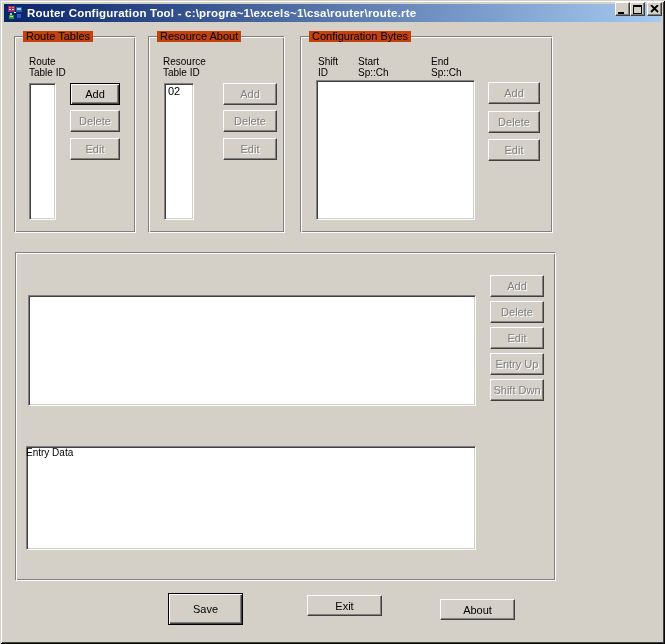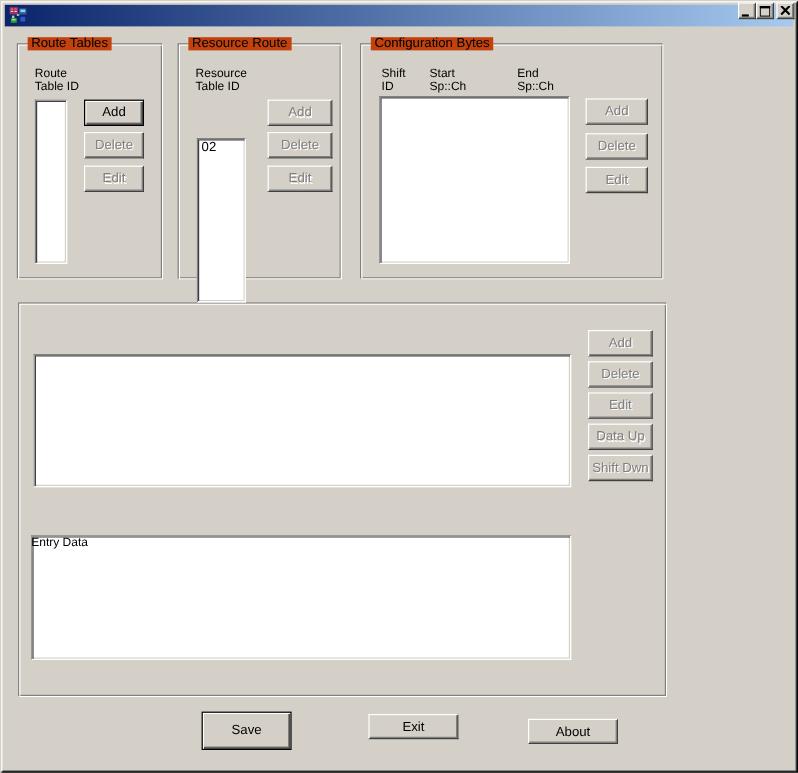--- a/index.html
+++ b/index.html
@@ -87,20 +87,21 @@
       <rect x="2" y="4" width="2" height="1" fill="#ffcccc"></rect>
       <rect x="5" y="4" width="2" height="1" fill="#ffcccc"></rect>
       <rect x="9" y="2" width="6" height="5" fill="#336699"></rect>
       <rect x="10" y="3" width="4" height="2" fill="#99ccff"></rect>
       <rect x="3" y="8" width="2" height="2" fill="#c0c0c0"></rect>
       <rect x="2" y="10" width="5" height="4" fill="#339933"></rect>
       <rect x="3" y="11" width="3" height="1" fill="#99ff99"></rect>
       <rect x="10" y="9" width="4" height="4" fill="#3355cc"></rect>
       <rect x="7" y="7" width="2" height="1" fill="#ffffff"></rect>
     </svg>
+    <span class="title-text">Router Configuration Tool - c:\progra~1\excels~1\csa\router\route.rte</span>
   </div>
   <button class="tb-btn tb-min">
     <svg width="9" height="9" viewBox="0 0 9 9">
         <rect x="0" y="7" width="6" height="2" fill="#000"></rect>
       </svg>
   </button>
   <button class="tb-btn tb-max">
     <svg width="9" height="9" viewBox="0 0 9 9">
         <rect x="0.5" y="0.5" width="8" height="8" fill="none" stroke="#000"></rect>
         <rect x="0" y="0" width="9" height="2" fill="#000"></rect>
@@ -114,23 +115,23 @@
 
   <div class="groupbox" style="left:14px; top:36px; width:121px; height:196px;"></div>
   <span class="group-title" style="left:23px; top:31px;">Route Tables</span>
   <div class="lbl" style="left:29px; top:56px;"><span>Route</span><br><span>Table ID</span></div>
   <div class="listbox" style="left:29px; top:83px; width:27px; height:137px;"></div>
   <button class="btn default" style="left:70px; top:83px; width:50px; height:22px;">Add</button>
   <button class="btn disabled" style="left:70px; top:110px; width:50px; height:22px;">Delete</button>
   <button class="btn disabled" style="left:70px; top:138px; width:50px; height:22px;">Edit</button>
 
   <div class="groupbox" style="left:148px; top:36px; width:136px; height:196px;"></div>
-  <span class="group-title" style="left:157px; top:31px;">Resource Route</span>
+  <span class="group-title" style="left:157px; top:31px;">Resource About</span>
   <div class="lbl" style="left:163px; top:56px;"><span>Resource</span><br><span>Table ID</span></div>
-  <div class="listbox" style="left:164px; top:83px; width:41px; height:137px;margin-top:32px;">
+  <div class="listbox" style="left:164px; top:83px; width:30px; height:137px;">
     <div class="list-item">02</div>
   </div>
   <button class="btn disabled" style="left:223px; top:83px; width:54px; height:22px;">Add</button>
   <button class="btn disabled" style="left:223px; top:110px; width:54px; height:22px;">Delete</button>
   <button class="btn disabled" style="left:223px; top:138px; width:54px; height:22px;">Edit</button>
 
   <div class="groupbox" style="left:300px; top:36px; width:252px; height:196px;"></div>
   <span class="group-title" style="left:309px; top:31px;">Configuration Bytes</span>
   <div class="lbl" style="left:318px; top:56px;"><span>Shift</span><br><span>ID</span></div>
   <div class="lbl" style="left:358px; top:56px;"><span>Start</span><br><span>Sp::Ch</span></div>
@@ -138,21 +139,21 @@
   <div class="listbox" style="left:316px; top:80px; width:159px; height:140px;"></div>
   <button class="btn disabled" style="left:488px; top:82px; width:52px; height:22px;">Add</button>
   <button class="btn disabled" style="left:488px; top:111px; width:52px; height:22px;">Delete</button>
   <button class="btn disabled" style="left:488px; top:139px; width:52px; height:22px;">Edit</button>
 
   <div class="groupbox" style="left:15px; top:252px; width:540px; height:328px;"></div>
   <div class="listbox" style="left:28px; top:295px; width:448px; height:111px;"></div>
   <button class="btn disabled" style="left:490px; top:275px; width:54px; height:22px;">Add</button>
   <button class="btn disabled" style="left:490px; top:301px; width:54px; height:22px;">Delete</button>
   <button class="btn disabled" style="left:490px; top:327px; width:54px; height:22px;">Edit</button>
-  <button class="btn disabled" style="left:490px; top:353px; width:54px; height:22px;">Data Up</button>
+  <button class="btn disabled" style="left:490px; top:353px; width:54px; height:22px;">Entry Up</button>
   <button class="btn disabled" style="left:490px; top:379px; width:54px; height:22px;text-align:right;">Shift Dwn</button>
   <span class="lbl" style="left:26px; top:447px;text-align:center;">Entry Data</span>
   <div class="listbox" style="left:26px; top:446px; width:450px; height:104px;"></div>
 
   <button class="btn default" style="left:168px; top:593px; width:75px; height:32px;">Save</button>
   <button class="btn" style="left:307px; top:595px; width:75px; height:21px;">Exit</button>
   <button class="btn" style="left:440px; top:599px; width:75px; height:21px;">About</button>
 
 </div>
 

